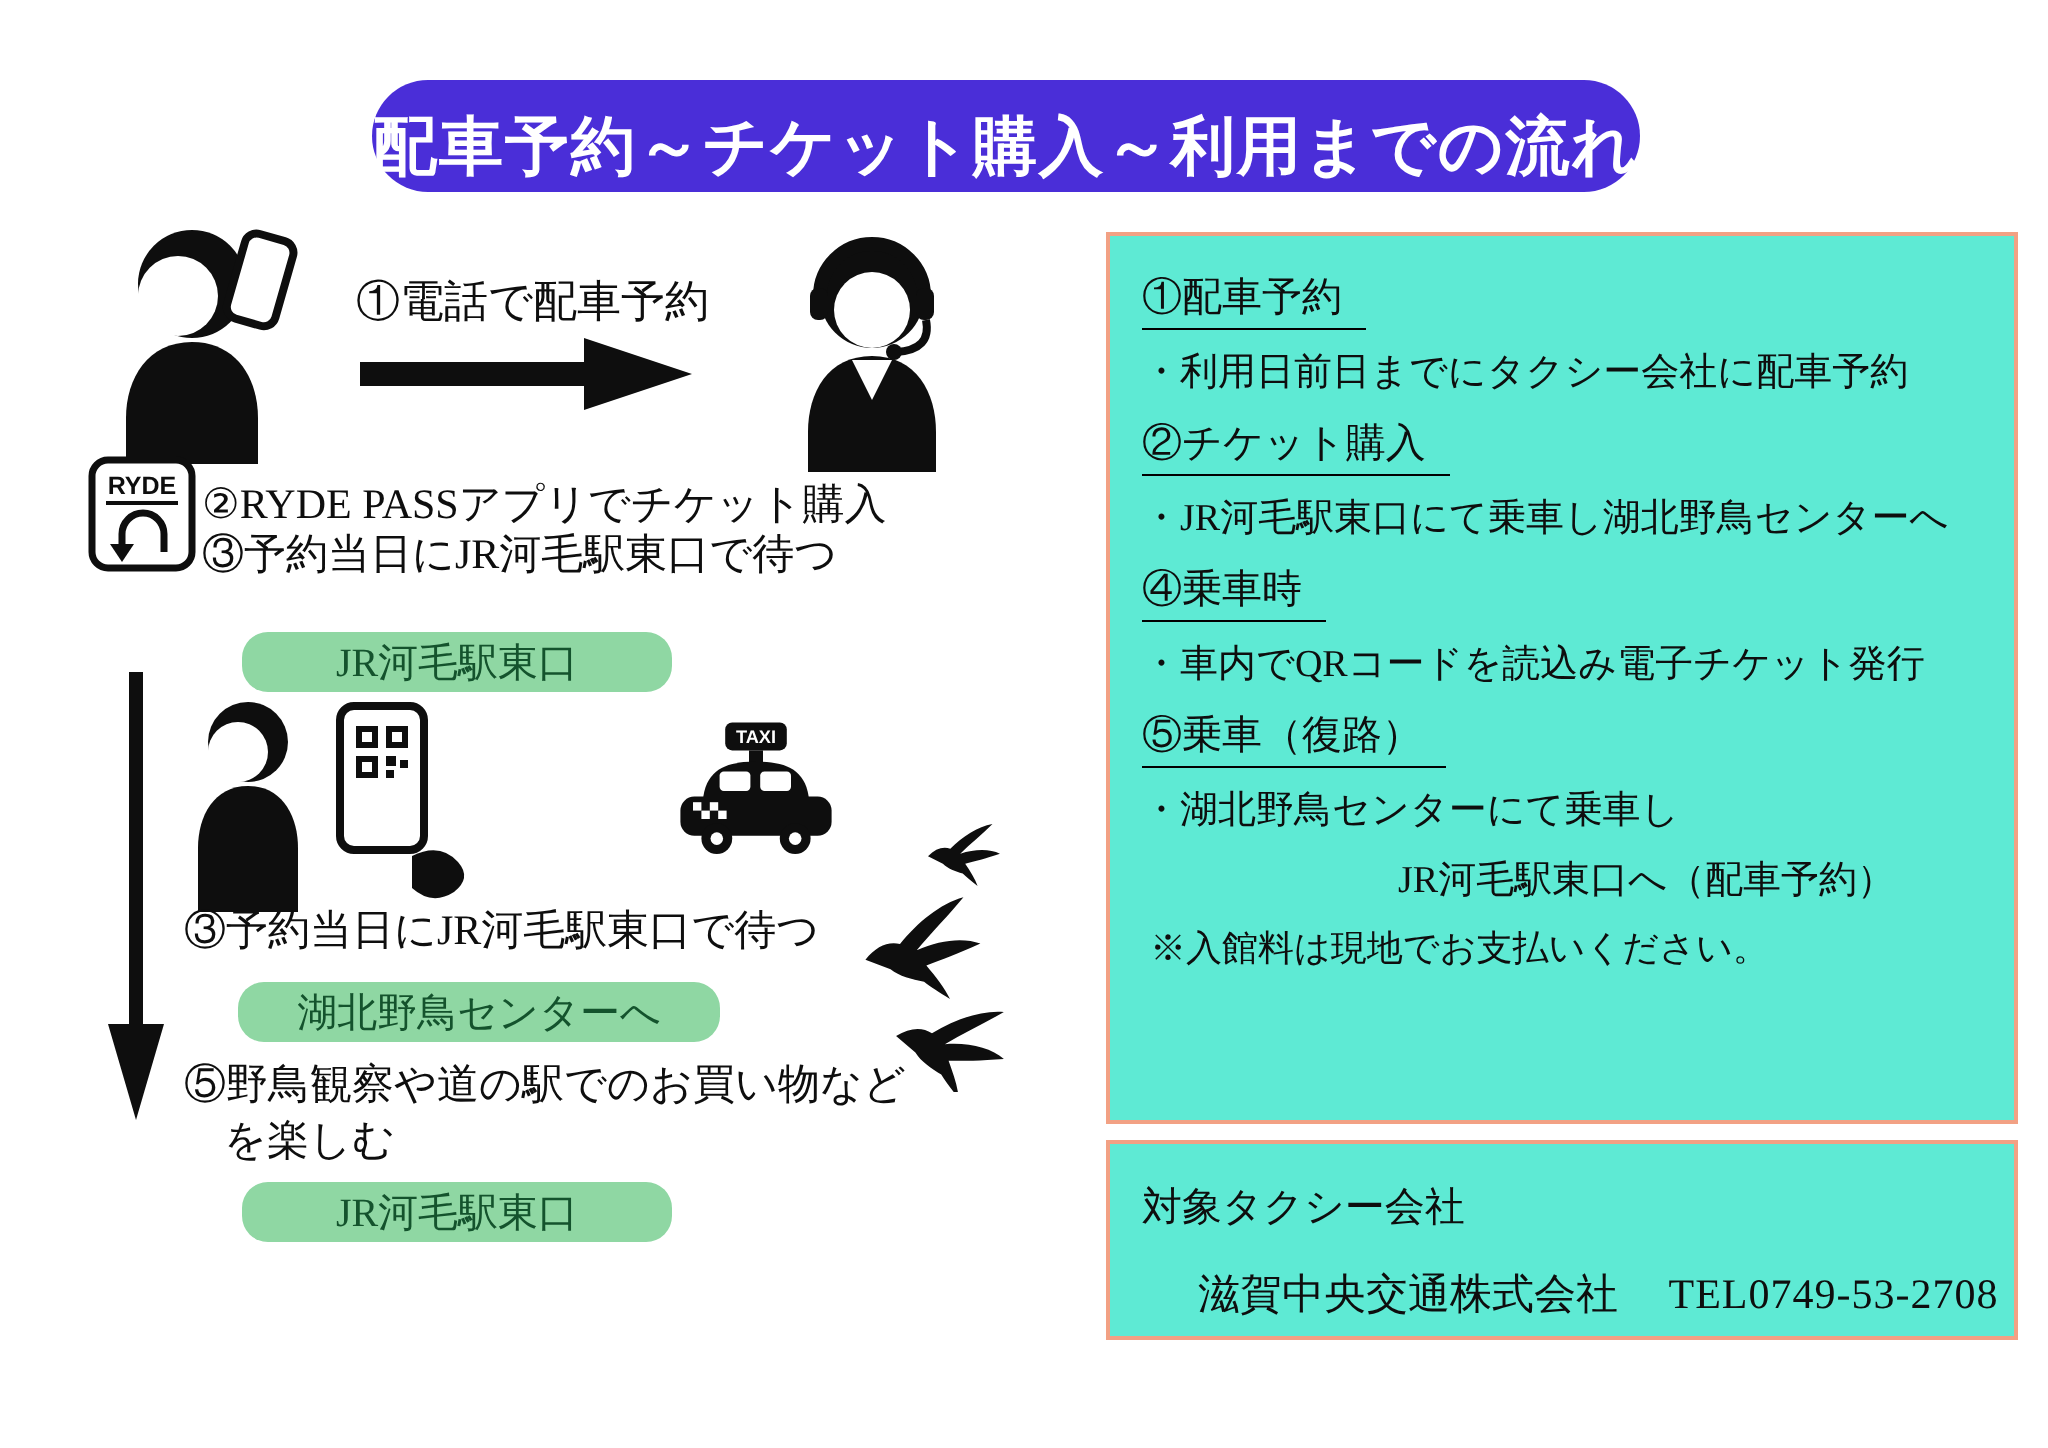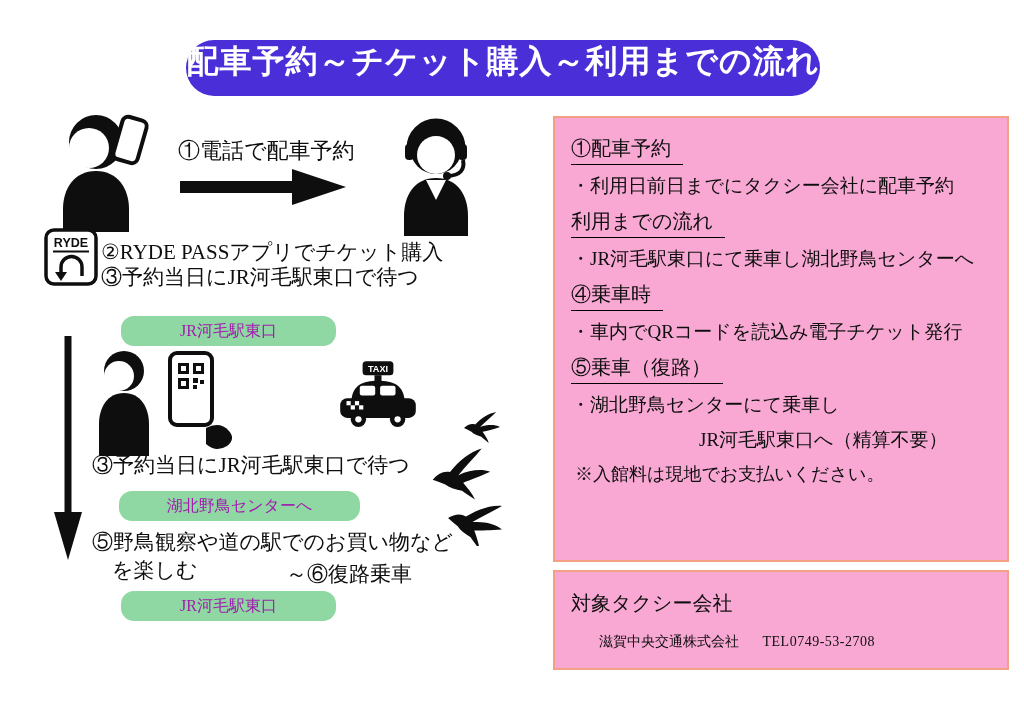--- a/index.html
+++ b/index.html
@@ -19,52 +19,52 @@
     width:1024px;height:724px;
     background:#fff;
     overflow:hidden;
   }
   .abs{position:absolute;}
   .title-banner{
     position:absolute;
     left:186px;top:40px;width:634px;height:56px;
     background:var(--title-bg);
     border-radius:28px;
-    display:flex;align-items:flex-start;justify-content:center;
+    display:flex;align-items:flex-end;justify-content:center;
   }
   .title-banner span{
     color:#fff;font-size:32px;font-weight:bold;letter-spacing:1px;
     white-space:nowrap;
   }
   .flow-text{font-size:21px;white-space:nowrap;color:var(--ink);}
   .flow-text.big{font-size:22px;}
   .pill{
     position:absolute;
     background:var(--pill-bg);
     border-radius:13px;
     display:flex;align-items:center;justify-content:center;
-    font-size:16px;white-space:nowrap;color:#a21caf;
+    font-size:20px;white-space:nowrap;color:#14532d;
   }
   .panel{
     position:absolute;
     border:2.5px solid var(--box-border);
-    background:#f9a8d4;
+    background:#5eead4;
     padding:12px 16px;
   }
   .d-heading{font-size:20px;margin:5px 0 8px;}
   .d-heading .u{
     display:inline-block;
     border-bottom:1.6px solid #000;
     padding:0 12px 2px 0;
   }
   .d-line{font-size:19px;margin:0 0 9px;white-space:nowrap;}
   .d-line.indent2{padding-left:128px;}
   .d-note{font-size:18px;margin-top:4px;padding-left:4px;white-space:nowrap;}
   .c-heading{font-size:20px;margin:6px 0 16px;}
-  .c-line{font-size:14px;padding-left:28px;white-space:nowrap;margin-top:12px;}
+  .c-line{font-size:21px;padding-left:28px;white-space:nowrap;margin-top:12px;}
   .c-line .tel{margin-left:20px;letter-spacing:0.5px;}
   svg{display:block;}
 </style>
 </head>
 <body>
 
 <div class="canvas">
 
   <div class="title-banner">
     <span>配車予約～チケット購入～利用までの流れ</span>
@@ -158,47 +158,46 @@
     <defs>
       <path id="bird" d="M0 26 C6 20 12 18 18 20 C28 10 40 2 52 0 C44 8 34 16 26 24 C38 20 50 20 58 24 C46 28 38 30 30 32 C34 38 38 44 40 50 C35 46 31 43 28 40 C22 38 16 36 12 32 C8 30 4 28 0 26 Z"></path>
     </defs>
     <use href="#bird" transform="translate(36,2) scale(0.62)" fill="var(--ink)"></use>
     <use href="#bird" transform="translate(2,44) rotate(-6)" fill="var(--ink)"></use>
     <use href="#bird" transform="translate(26,84) scale(0.95) rotate(14)" fill="var(--ink)"></use>
   </svg>
 
   <div class="abs flow-text" style="left:92px;top:528px">⑤野鳥観察や道の駅でのお買い物など</div>
   <div class="abs flow-text" style="left:112px;top:556px">を楽しむ</div>
-  <div class="abs flow-text" style="left:286px;top:560px">～⑥復路乗車</div>
 
   <div class="pill" style="left:121px;top:591px;width:215px;height:30px">JR河毛駅東口</div>
 
 
   <div class="panel" style="left:553px;top:116px;width:456px;height:446px">
     <div class="d-heading">
       <span class="u">①配車予約</span>
     </div>
     <div class="d-line">・利用日前日までにタクシー会社に配車予約</div>
 
     <div class="d-heading">
-      <span class="u">利用までの流れ</span>
+      <span class="u">②チケット購入</span>
     </div>
 
     <div class="d-line">・JR河毛駅東口にて乗車し湖北野鳥センターへ</div>
 
     <div class="d-heading">
       <span class="u">④乗車時</span>
     </div>
     <div class="d-line">・車内でQRコードを読込み電子チケット発行</div>
 
     <div class="d-heading">
       <span class="u">⑤乗車（復路）</span>
     </div>
     <div class="d-line">・湖北野鳥センターにて乗車し</div>
-    <div class="d-line indent2">JR河毛駅東口へ（精算不要）</div>
+    <div class="d-line indent2">JR河毛駅東口へ（配車予約）</div>
 
     <div class="d-note">※入館料は現地でお支払いください。</div>
   </div>
 
   <div class="panel" style="left:553px;top:570px;width:456px;height:100px">
     <div class="c-heading">対象タクシー会社</div>
     <div class="c-line">
       <span>滋賀中央交通株式会社</span>
       <span class="tel">TEL0749-53-2708</span>
     </div>

